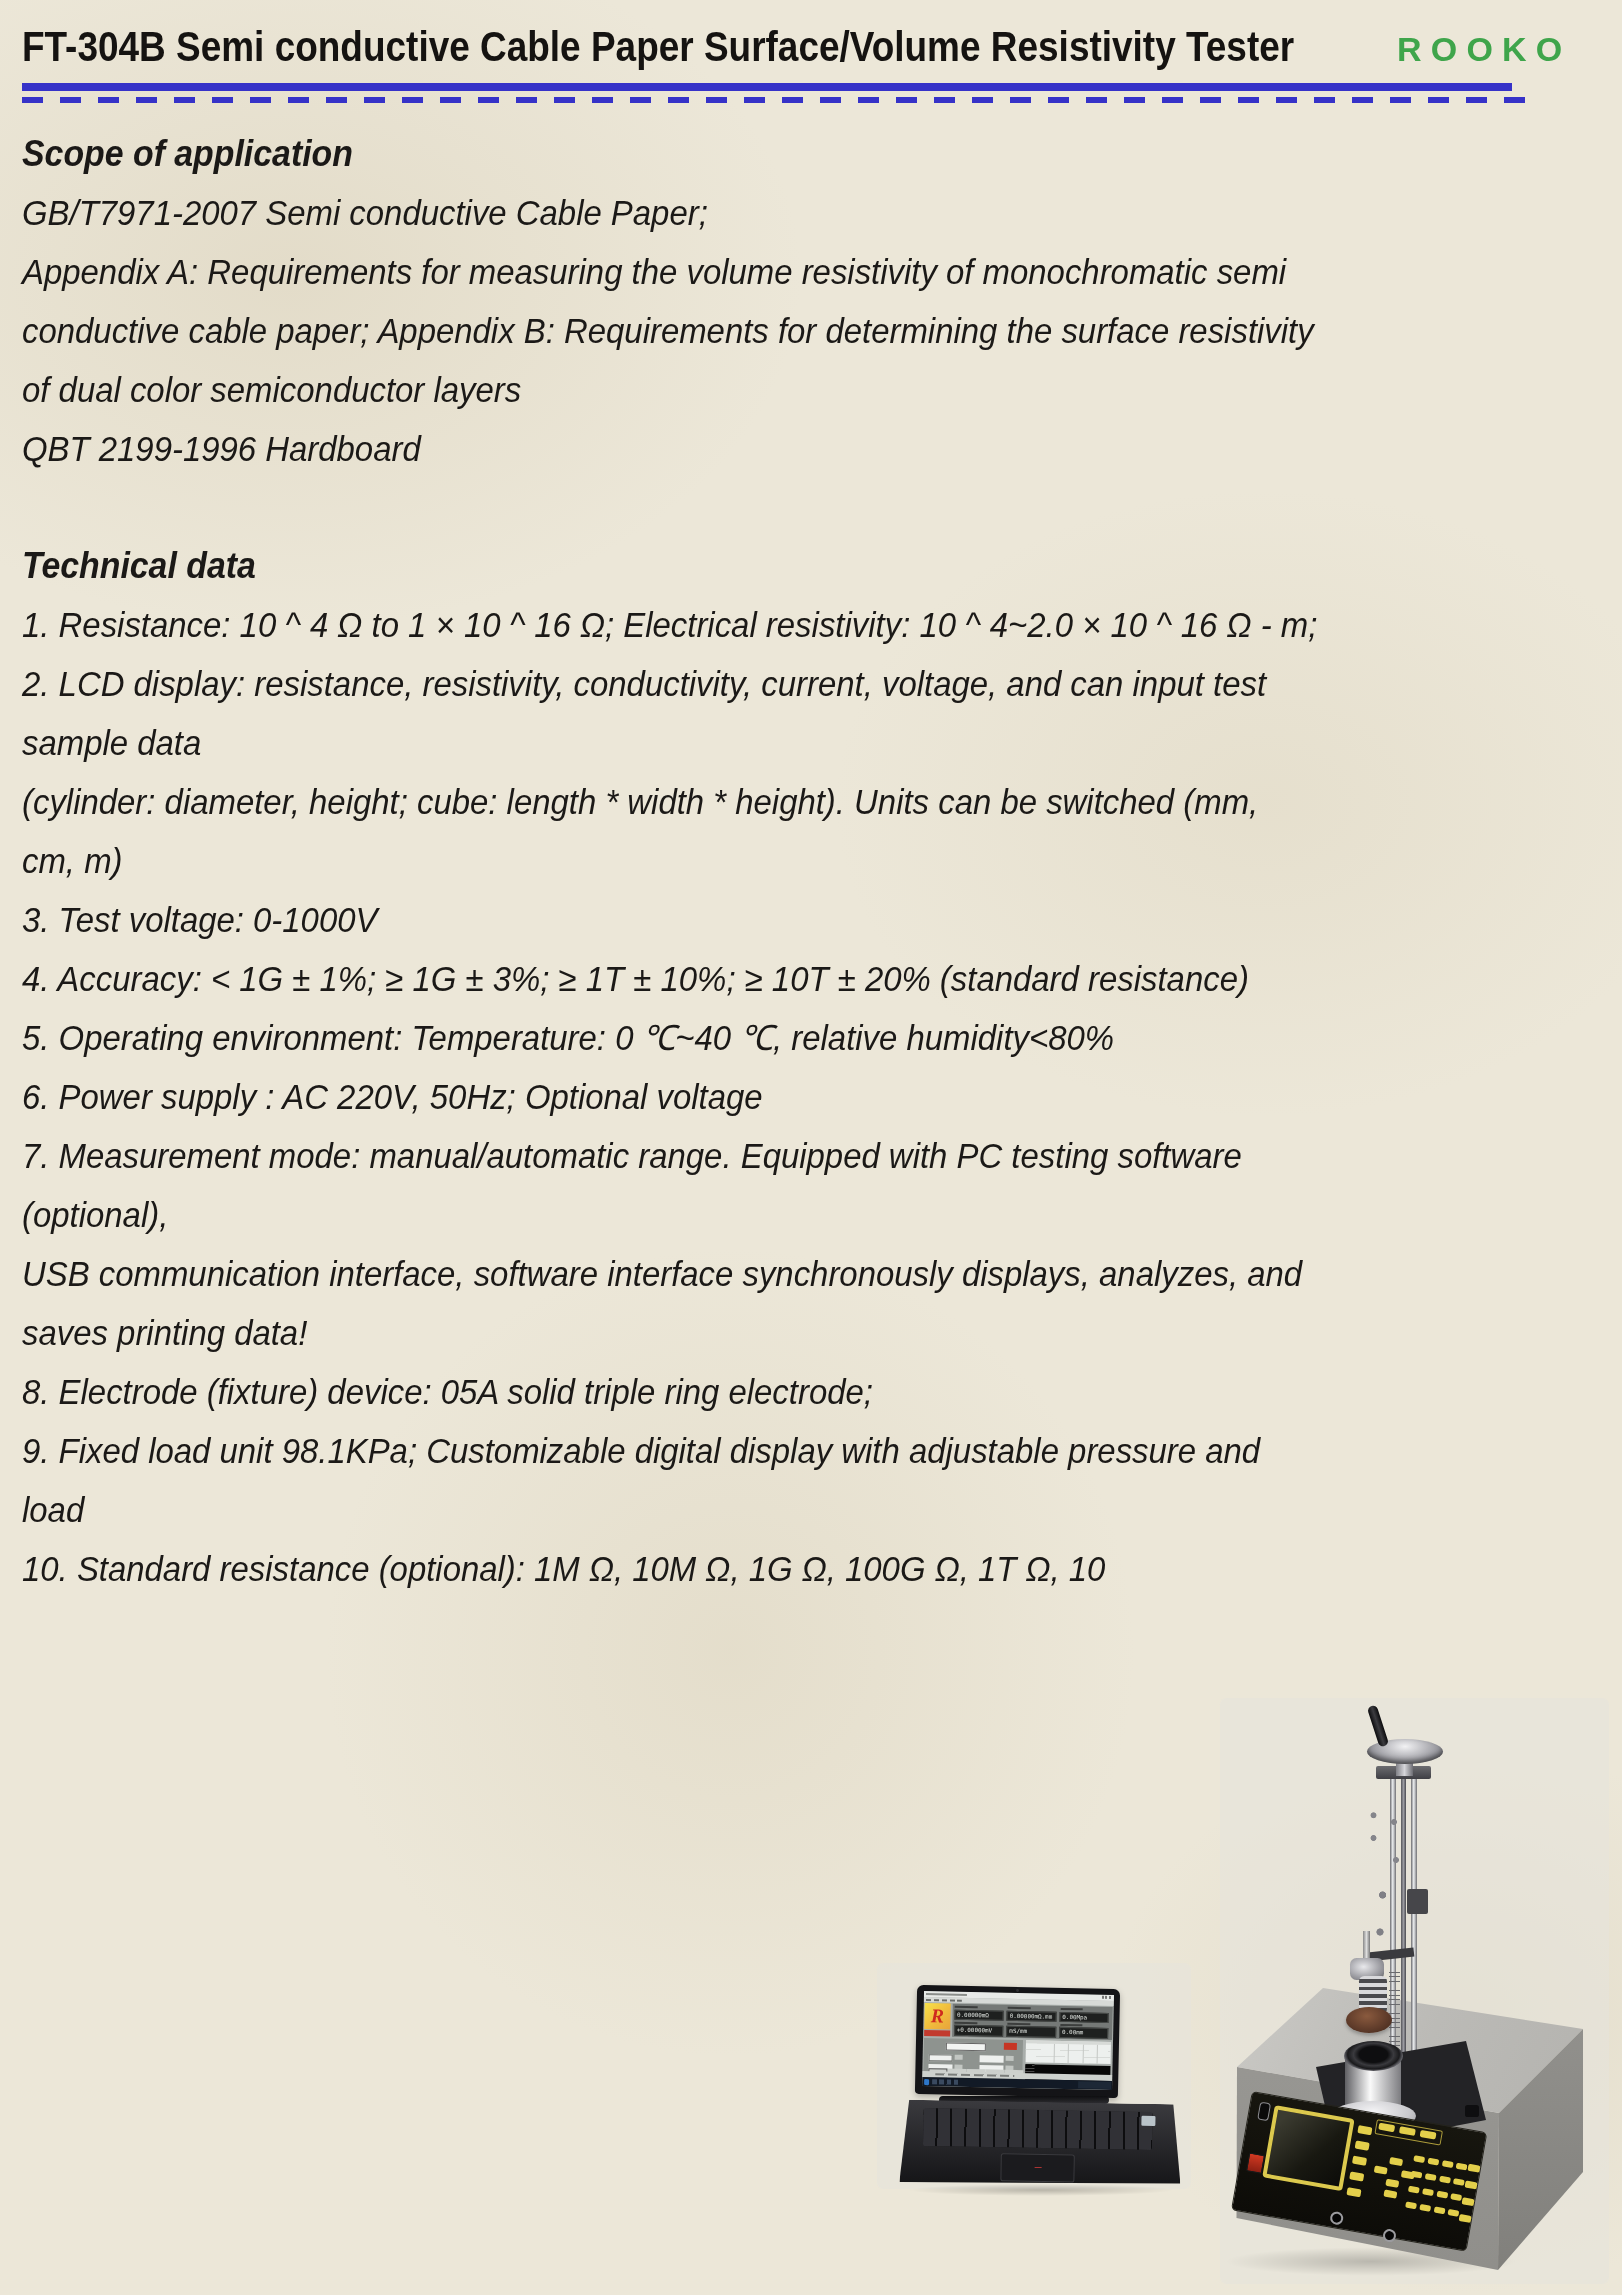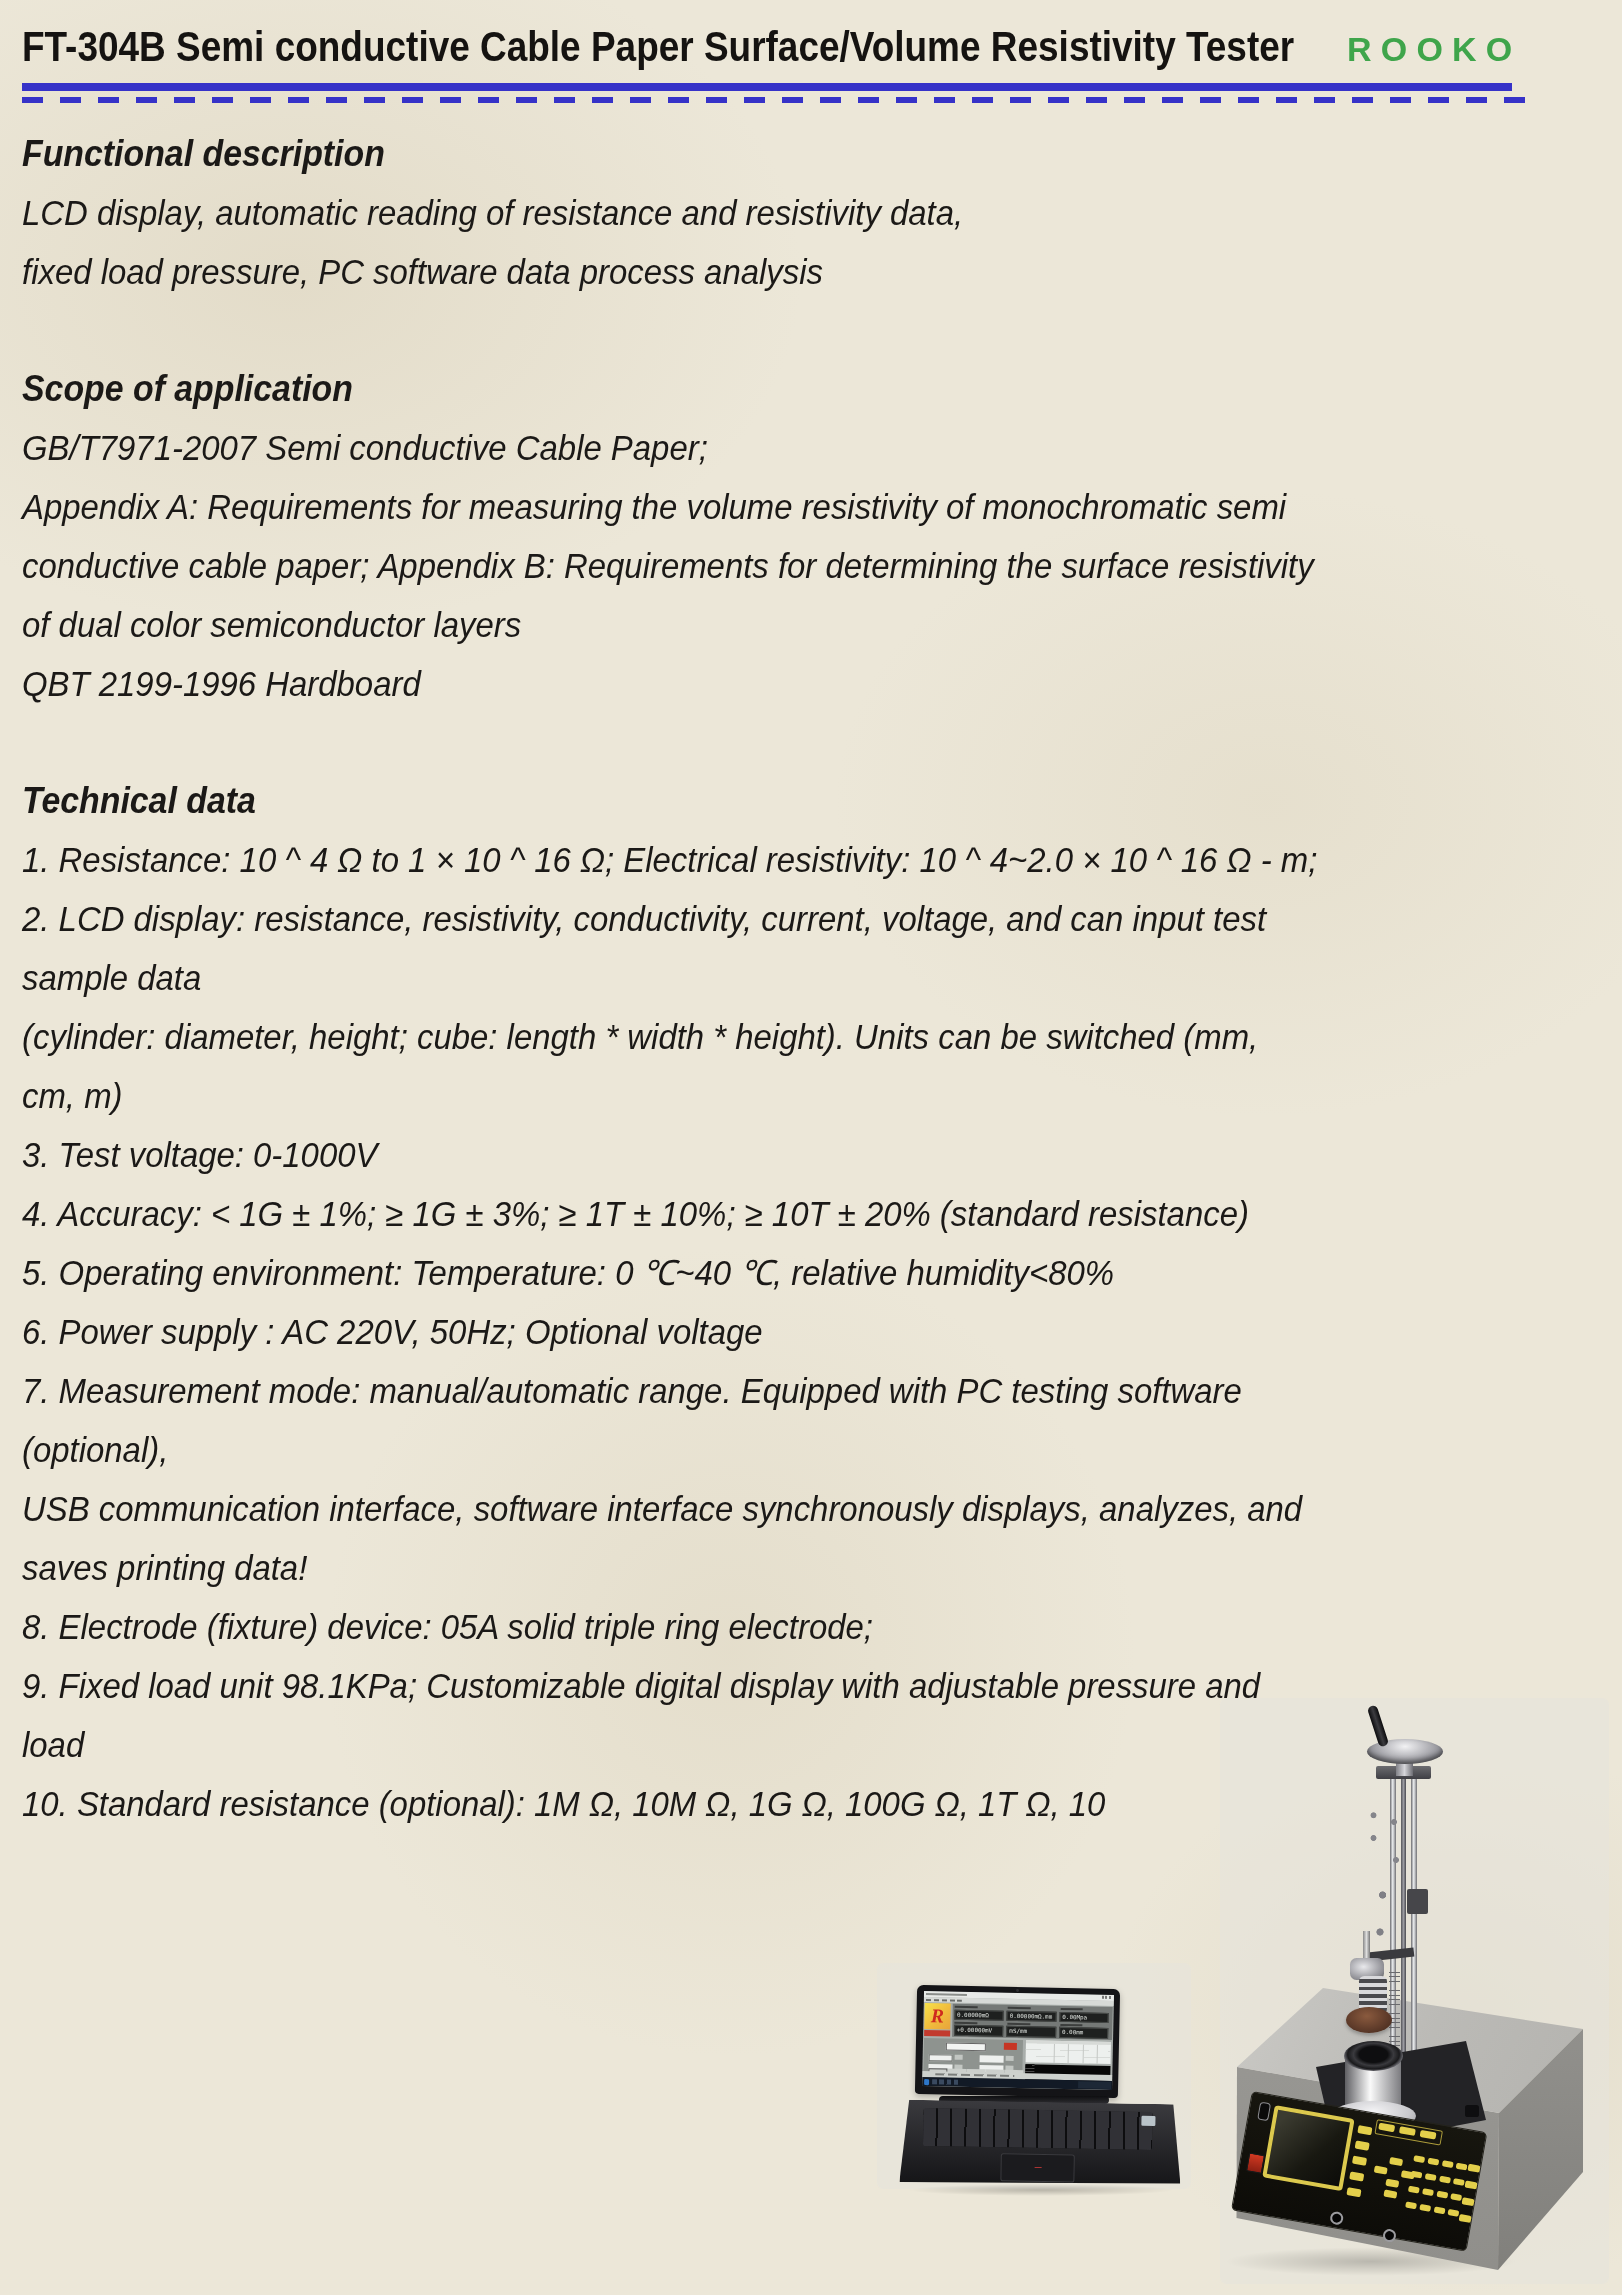--- a/index.html
+++ b/index.html
@@ -15,21 +15,21 @@
     color:#1b1917;
   }
   
   .title{
     position:absolute; left:21.6px; top:25px; margin:0;
     font:700 42px/44px "Liberation Sans", sans-serif;
     transform:scaleX(.88); transform-origin:0 50%;
     white-space:nowrap; color:#151311;
   }
   .brand{
-    position:absolute; left:1347px; top:31px;
+    position:absolute; left:1397px; top:31px;
     font:700 34px/37px "Liberation Sans", sans-serif;
     letter-spacing:9.2px; color:#3fa54b; white-space:nowrap;
   }
   .rule-solid{ position:absolute; left:21.6px; top:83px; width:1490px; height:7.9px; background:#3632c8; }
   .rule-dash{
     position:absolute; left:21.6px; top:97px; width:1506px; height:5.9px;
     background:repeating-linear-gradient(90deg,#3632c8 0 21px, transparent 21px 38px);
   }
   
   .doc{ position:absolute; left:21.6px; top:124px; width:1601px; white-space:nowrap; }
@@ -244,25 +244,20 @@
 
 <div class="page">
 
   <h1 class="title">FT-304B Semi conductive Cable Paper Surface/Volume Resistivity Tester</h1>
   <div class="brand">ROOKO</div>
   <div class="rule-solid"></div>
   <div class="rule-dash"></div>
 
   <div class="doc">
     <section class="sec">
-      <div class="h">Functional description</div>
-      <div class="l">LCD display, automatic reading of resistance and resistivity data,</div>
-      <div class="l">fixed load pressure, PC software data process analysis</div>
-    </section>
-    <section class="sec">
       <div class="h">Scope of application</div>
       <div class="l">GB/T7971-2007 Semi conductive Cable Paper;</div>
       <div class="l">Appendix A: Requirements for measuring the volume resistivity of monochromatic semi</div>
       <div class="l">conductive cable paper; Appendix B: Requirements for determining the surface resistivity</div>
       <div class="l">of dual color semiconductor layers</div>
       <div class="l">QBT 2199-1996 Hardboard</div>
     </section>
     <section class="sec">
       <div class="h">Technical data</div>
       <div class="l">1. Resistance: 10 ^ 4 Ω to 1 × 10 ^ 16 Ω; Electrical resistivity: 10 ^ 4~2.0 × 10 ^ 16 Ω - m;</div>

